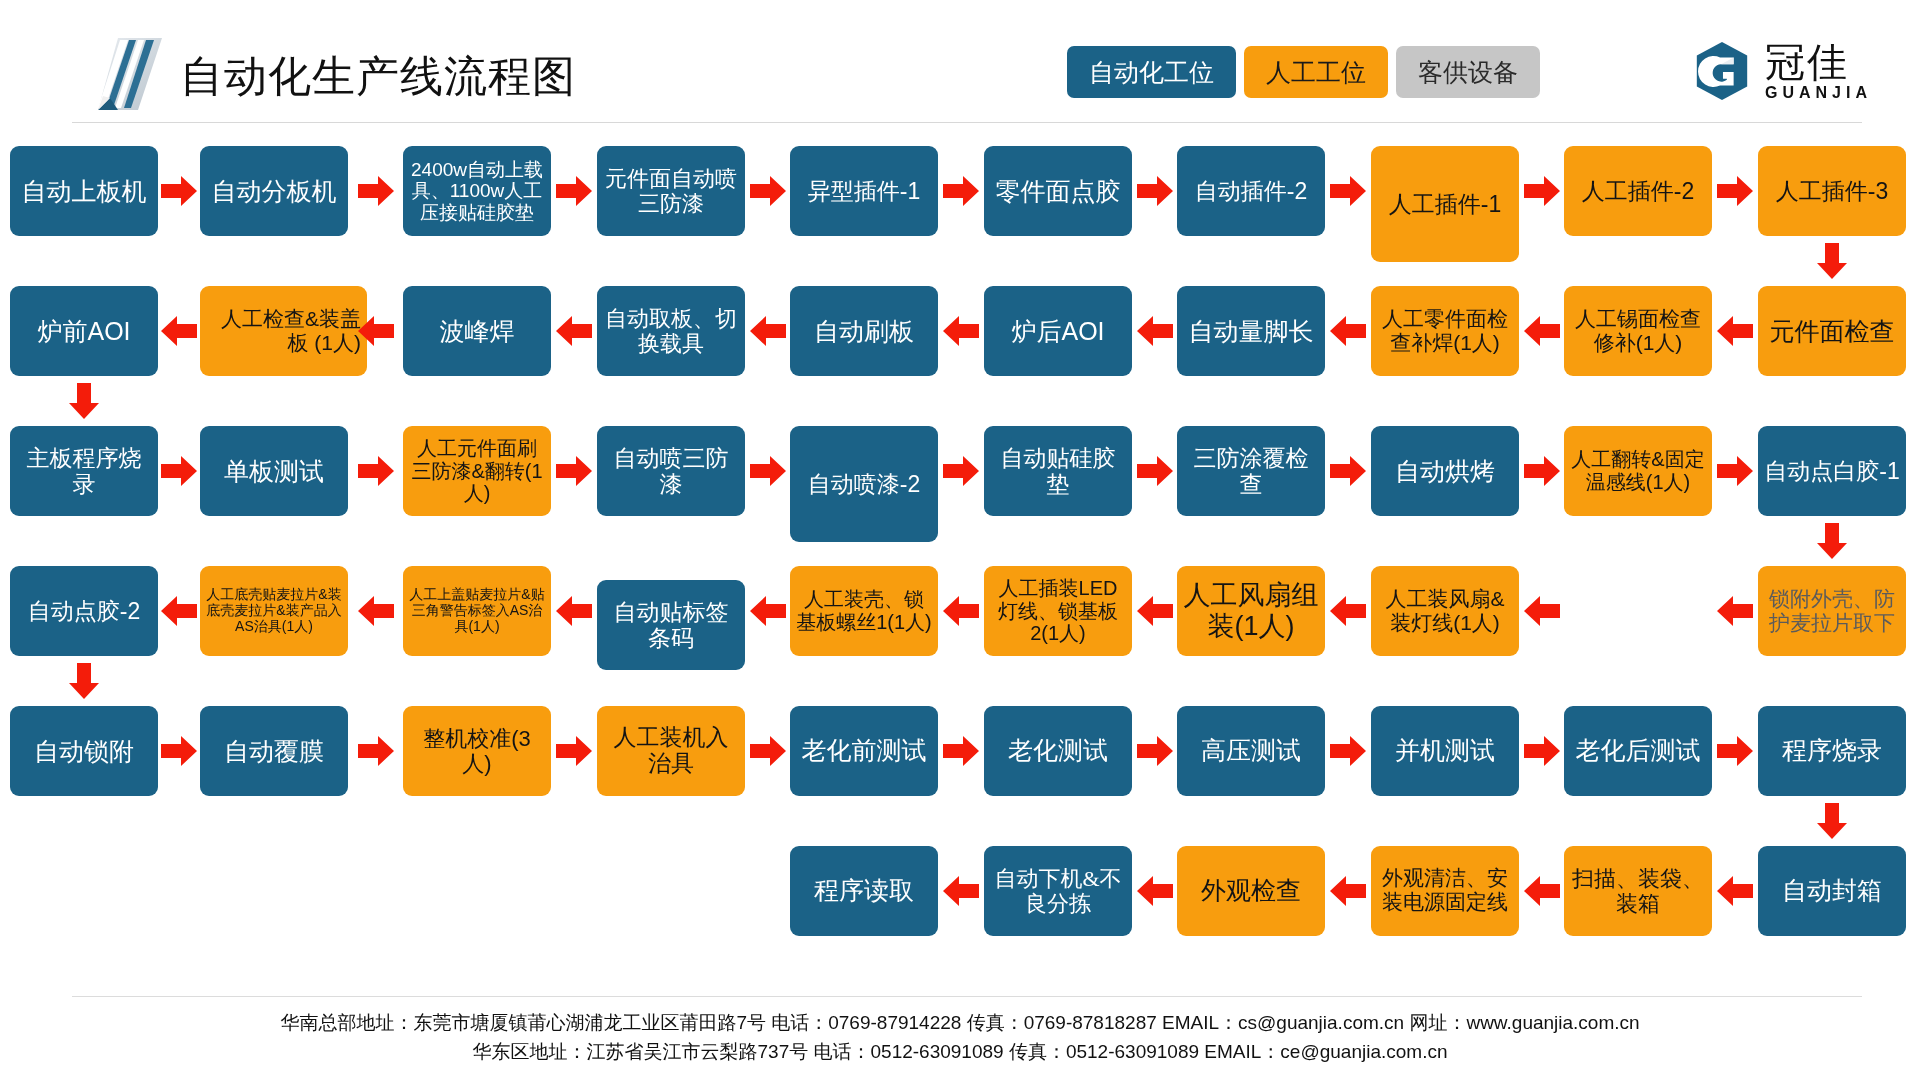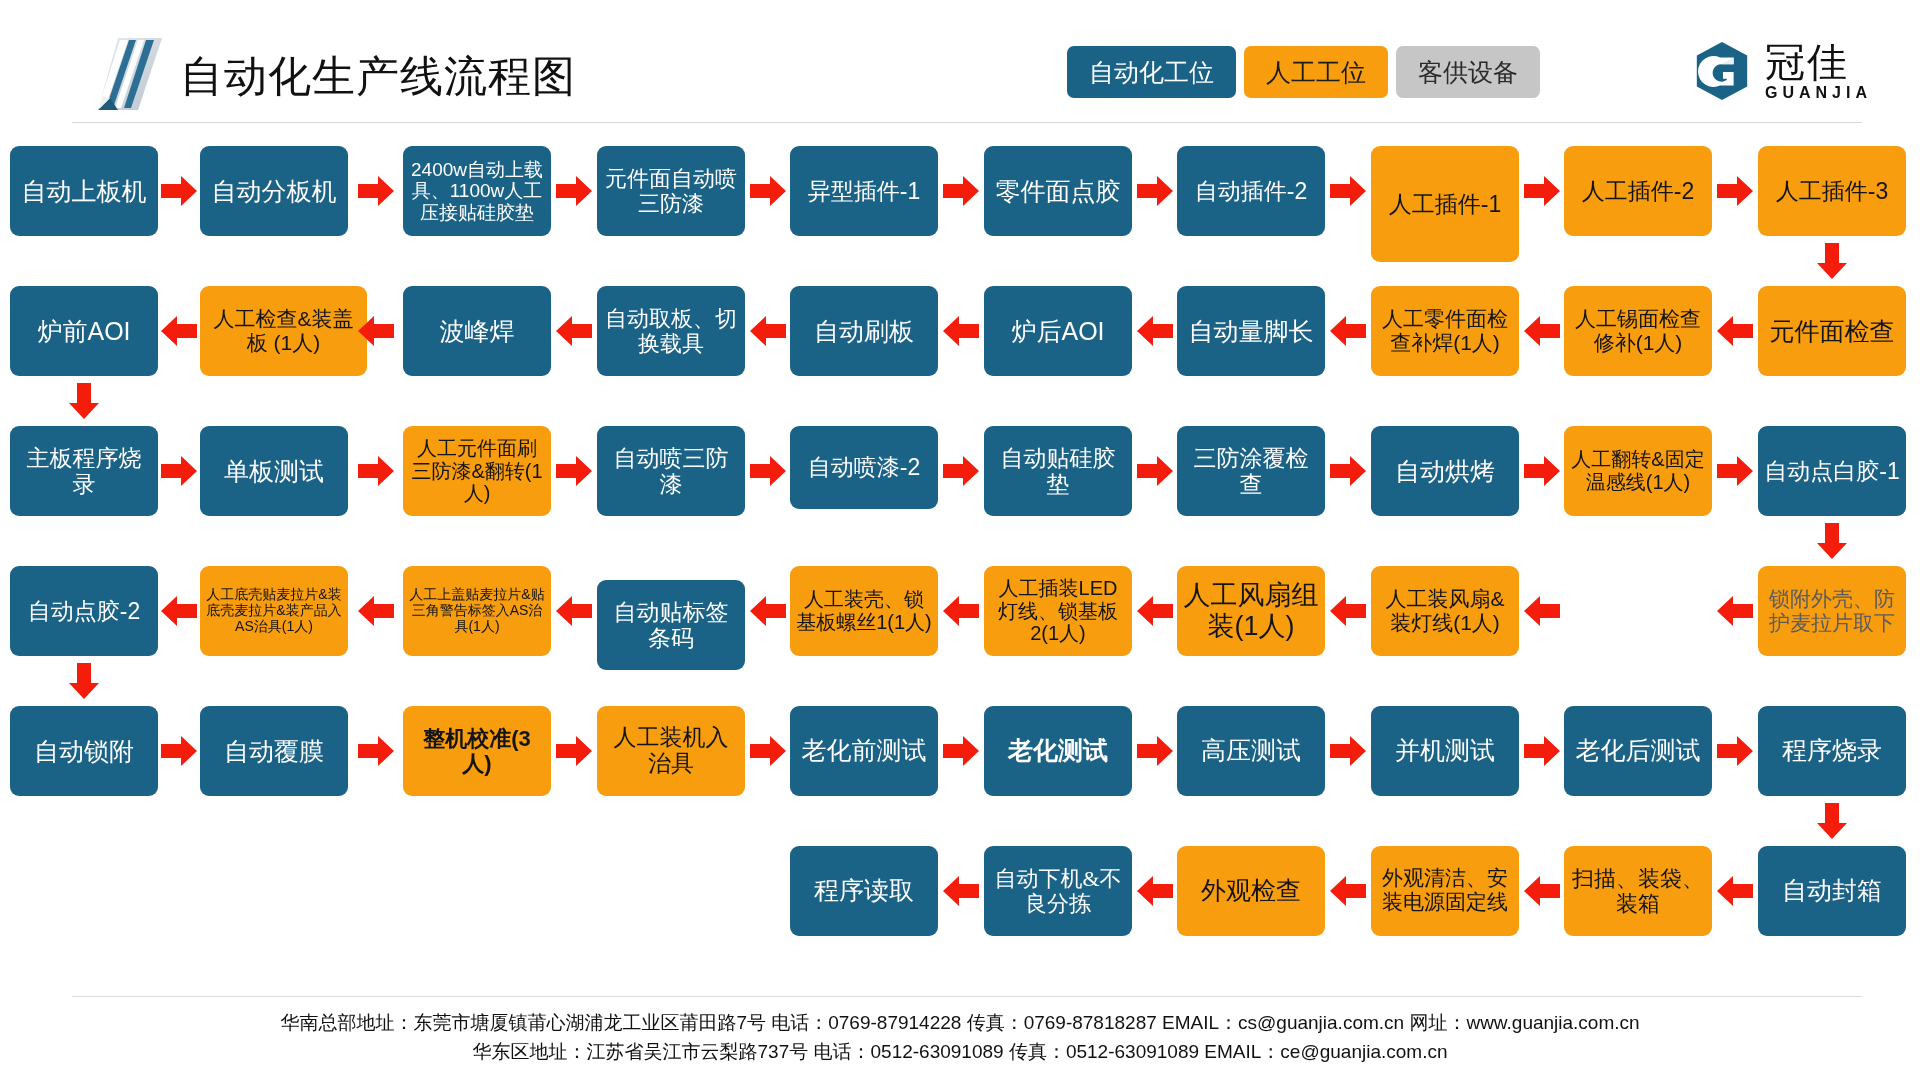--- a/index.html
+++ b/index.html
@@ -56,21 +56,21 @@
     text-align:center;
     box-sizing:border-box;
     padding:2px 6px;
     line-height:1.14;
   }
   .node .t{display:block;width:100%;}
   .blue{background:#1b6287;color:#ffffff;}
   .orange{background:#f89d0e;color:#141414;}
   .sans{font-family:"Liberation Sans","DejaVu Sans",sans-serif;}
   .serif{font-family:"Liberation Serif","DejaVu Serif",serif;}
-  .bold{font-weight:bold;}
+  .bold{font-weight:normal;}
   .dim{color:#5b5b5b;}
   
   .arrow{position:absolute;}
   .arrow svg{display:block;}
   
   #footer-rule{position:absolute;left:72px;top:996px;width:1790px;height:1px;background:#dcdcdc;}
   #footer{
     position:absolute;left:0;top:1008px;width:1920px;
     text-align:center;color:#111;
     font-family:"Liberation Sans","DejaVu Sans",sans-serif;
@@ -216,21 +216,21 @@
     </div>
     <div class="node blue sans" style="left: 790px; top: 158px; width: 148px; height: 90px; font-size: 25px;">
       <span class="t">自动刷板</span>
     </div>
     <div class="node blue sans" style="left: 597px; top: 158px; width: 148px; height: 90px; font-size: 22px;">
       <span class="t">自动取板、切换载具</span>
     </div>
     <div class="node blue sans" style="left: 403px; top: 158px; width: 148px; height: 90px; font-size: 25px;">
       <span class="t">波峰焊</span>
     </div>
-    <div class="node orange sans" style="left: 200px; top: 158px; width: 167px; height: 90px; font-size: 21px;">
+    <div class="node orange sans" style="left: 200px; top: 158px; width: 167px; height: 90px; font-size: 21px; text-align: right;">
       <span class="t">人工检查&amp;装盖板 (1人)</span>
     </div>
     <div class="node blue sans" style="left: 10px; top: 158px; width: 148px; height: 90px; font-size: 25px;">
       <span class="t">炉前AOI</span>
     </div>
     <div class="arrow" style="left: 161px; top: 188px;">
       <svg width="36" height="30" viewBox="0 0 36 30">
         <path d="M36,8 L16,8 L16,0 L0,15 L16,30 L16,22 L36,22 Z" fill="#f41c0a"></path>
       </svg>
     </div>
@@ -279,21 +279,21 @@
     </div>
     <div class="node blue sans" style="left: 200px; top: 298px; width: 148px; height: 90px; font-size: 25px;">
       <span class="t">单板测试</span>
     </div>
     <div class="node orange sans" style="left: 403px; top: 298px; width: 148px; height: 90px; font-size: 20px;">
       <span class="t">人工元件面刷三防漆&amp;翻转(1人)</span>
     </div>
     <div class="node blue sans" style="left: 597px; top: 298px; width: 148px; height: 90px; font-size: 23px;">
       <span class="t">自动喷三防漆</span>
     </div>
-    <div class="node blue sans" style="left: 790px; top: 298px; width: 148px; height: 83px; font-size: 23px;">
+    <div class="node blue sans" style="left: 790px; top: 298px; width: 148px; height: 116px; font-size: 23px;">
       <span class="t">自动喷漆-2</span>
     </div>
     <div class="node blue sans" style="left: 984px; top: 298px; width: 148px; height: 90px; font-size: 23px;">
       <span class="t">自动贴硅胶垫</span>
     </div>
     <div class="node blue sans" style="left: 1177px; top: 298px; width: 148px; height: 90px; font-size: 23px;">
       <span class="t">三防涂覆检查</span>
     </div>
     <div class="node blue sans" style="left: 1371px; top: 298px; width: 148px; height: 90px; font-size: 25px;">
       <span class="t">自动烘烤</span>

